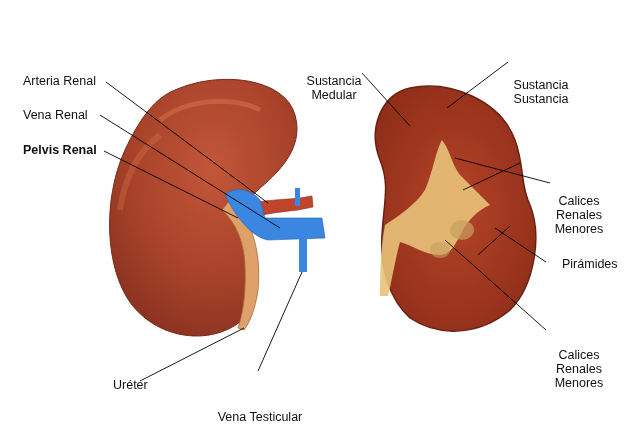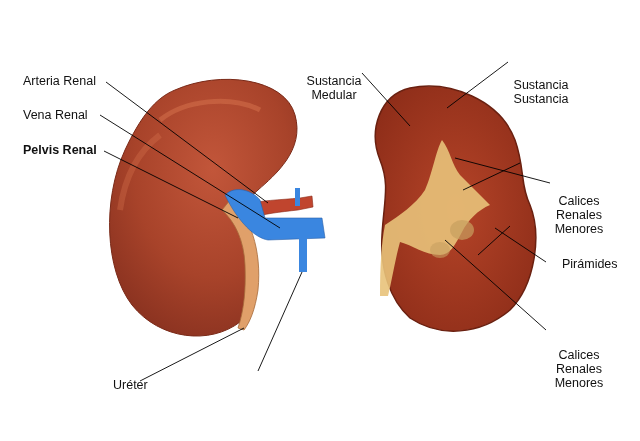--- a/index.html
+++ b/index.html
@@ -62,20 +62,21 @@
     <line x1="510" y1="226" x2="478" y2="255"></line>
     <line x1="546" y1="330" x2="445" y2="240"></line>
   </g>
 </svg>
 
 <div class="lbl" style="left:23px;top:74px;">Arteria Renal</div>
 <div class="lbl" style="left:23px;top:108px;text-align:center;">Vena Renal</div>
 <div class="lbl" style="left:23px;top:143px;font-weight:bold;">Pelvis Renal</div>
 <div class="lbl" style="left:113px;top:378px;">Uréter</div>
 <div class="lbl c" style="left:205px;top:378px;width:110px;">
+  <div>Vena Testicular</div>
 </div>
 
 <div class="lbl c" style="left:295px;top:42px;width:78px;">
   <div>Sustancia</div>
   <div>Medular</div>
 </div>
 <div class="lbl c" style="left:502px;top:46px;width:78px;">
   <div>Sustancia</div>
   <div>Sustancia</div>
 </div>

